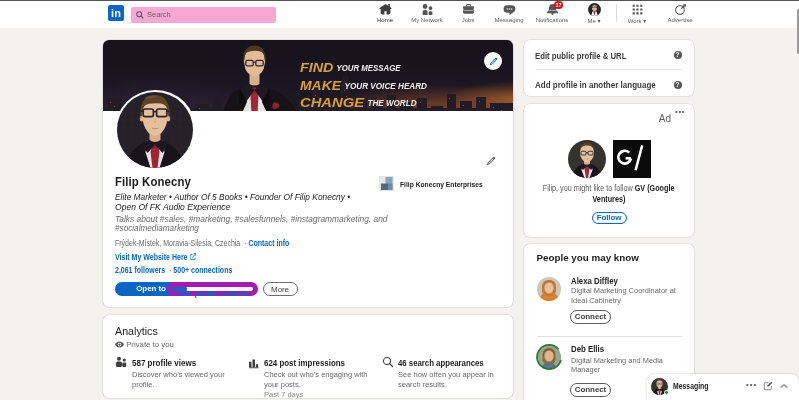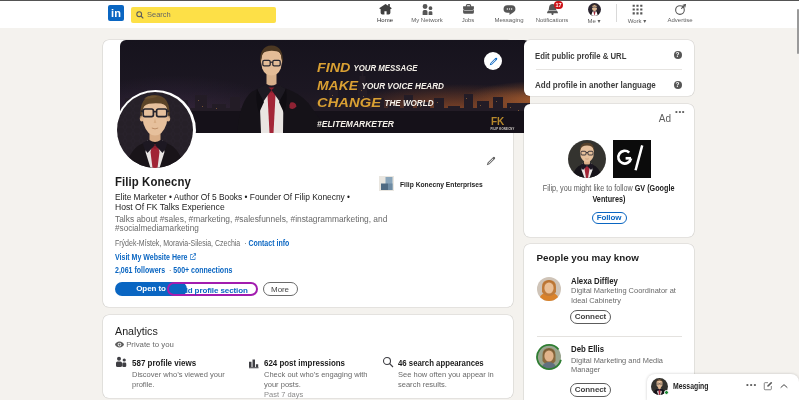--- a/index.html
+++ b/index.html
@@ -3,38 +3,38 @@
 <meta charset="utf-8">
 <style>
   * { margin:0; padding:0; box-sizing:border-box; }
   html,body { width:799px; height:400px; overflow:hidden; }
   body { font-family:"Liberation Sans", sans-serif; background:#f4f2ee; position:relative; }
   .abs { position:absolute; }
   
   #topline { left:0; top:0; width:799px; height:1px; background:#535353; z-index:30;}
   #nav { left:0; top:1px; width:799px; height:27px; background:#fff; }
   #logo { z-index:21; left:108px; top:5px; width:16px; height:16px; background:#0a66c2; border-radius:2px; color:#fff; font-weight:bold; font-size:11px; text-align:center; line-height:17px; }
-  #search { z-index:21; left:131px; top:6.5px; width:145px; height:16px; background:#fde047; border-radius:2px; }
+  #search { z-index:21; left:131px; top:6.5px; width:145px; height:16px; background:#f9a8d4; border-radius:2px; }
   #search .ph { position:absolute; left:16px; top:3px; font-size:7.5px; color:#666; }
   .navitem { position:absolute; top:3px; z-index:21; width:52px; text-align:center; color:#525252; }
   .navitem .lbl { font-size:6px; color:#5e5e5e; margin-top:1px; white-space:nowrap; }
   .navitem svg { display:block; margin:0 auto; }
   #navdiv { z-index:21; left:616px; top:4px; width:1px; height:18px; background:#d9d9d9; }
   #badge { z-index:22; left:554px; top:1px; min-width:9px; height:8px; background:#cc1016; border-radius:4px; color:#fff; font-size:5.5px; font-weight:bold; text-align:center; line-height:8px; padding:0 1px; }
   
   .card { position:absolute; background:#fff; border-radius:6px; box-shadow:0 0 0 0.6px rgba(0,0,0,0.13); }
   
   #pcard { left:103px; top:40px; width:410px; height:267px; }
-  #banner { position:absolute; left:17px; top:0; width:410px; height:93px; border-radius:6px 6px 0 0; overflow:hidden; }
+  #banner { position:absolute; left:0; top:0; width:410px; height:71px; border-radius:6px 6px 0 0; overflow:hidden; }
   #bedit { position:absolute; left:381px; top:12px; width:18px; height:18px; background:#fff; border-radius:50%; z-index:5; }
   #avatarwrap { position:absolute; left:11.5px; top:49.5px; width:81px; height:81px; border-radius:50%; background:#fff; z-index:4; }
   #avatarwrap svg { position:absolute; left:2.5px; top:2.5px; }
   .t-dark { color:#1c1c1c; }
   .sq { left:12px; transform:scaleX(0.855); transform-origin:0 50%; white-space:nowrap; }
-  .nsq { left:12px; white-space:nowrap; }
+  .nsq { left:12px; white-space:nowrap;font-style:italic; }
   .t-gray { color:#696969; }
   .t-blue { color:#0a66c2; }
   .bold { font-weight:bold; }
   
   .pill { position:absolute; border-radius:8px; font-size:8px; font-weight:bold; text-align:center; letter-spacing:-0.1px; }
   
   #acard { left:103px; top:315px; width:410px; height:83px; }
   
   #scard1 { left:524px; top:40px; width:170px; height:56px; }
   #scard2 { left:524px; top:103.5px; width:170px; height:133px; }
@@ -313,37 +313,37 @@
         <path d="M34.8 36 Q38 37.8 41.2 36" fill="none" stroke="#bd8e68" stroke-width="1"></path>
       </g>
     </svg>
   </div>
 
   <svg class="abs" style="left:383px;top:116px" width="10" height="10" viewBox="0 0 24 24" fill="#5c5c5c">
       <path d="M21.13 2.86a3 3 0 0 0-4.17 0l-13 13L2 22l6.19-2L21.13 7a3 3 0 0 0 0-4.16zM6.77 18.57l-1.35-1.34L16.64 6 18 7.35z"></path>
     </svg>
   <div class="abs t-dark" style="left:12px;top:134px;font-size:13.5px;font-weight:bold;letter-spacing:0.1px;transform:scaleX(0.845);transform-origin:0 50%;white-space:nowrap">Filip Konecny</div>
   <div class="abs t-dark nsq" style="top:151.5px;font-size:8.4px">Elite Marketer • Author Of 5 Books • Founder Of Filip Konecny •</div>
-  <div class="abs t-dark nsq" style="top:161.5px;font-size:8.6px">Host Of FK Talks Experience</div>
+  <div class="abs t-dark nsq" style="top:161.5px;font-size:8.6px">Open Of FK Audio Experience</div>
   <div class="abs" style="left:276px;top:136px;width:15px;height:15px;background:#e9e6e0"><svg width="15" height="15" viewBox="0 0 15 15">
         <rect x="6.5" y="1" width="7" height="13" fill="#8aa5ba"></rect>
         <rect x="6.5" y="1" width="7" height="13" fill="none"></rect>
         <rect x="2" y="7.5" width="7" height="6.5" fill="#4f6a82"></rect>
         <rect x="9" y="7.5" width="4.5" height="6.5" fill="#6f8ca4"></rect>
       </svg></div>
   <div class="abs t-dark" style="left:297px;top:139.5px;font-size:7.8px;font-weight:bold;transform:scaleX(0.86);transform-origin:0 50%;white-space:nowrap">Filip Konecny Enterprises</div>
   <div class="abs t-gray nsq" style="top:174px;font-size:8.4px">Talks about #sales, #marketing, #salesfunnels, #instagrammarketing, and</div>
   <div class="abs t-gray nsq" style="top:183.5px;font-size:8.2px">#socialmediamarketing</div>
   <div class="abs sq" style="top:199px;font-size:8.2px"><span class="t-gray">Frýdek-Místek, Moravia-Silesia, Czechia &nbsp;·</span> <span class="t-blue bold">Contact info</span></div>
   <div class="abs t-blue bold sq" style="top:212.5px;font-size:8.2px">Visit My Website Here <svg width="8" height="8" viewBox="0 0 24 24" fill="#0a66c2" style="vertical-align:-1px">
         <path d="M15 1v2h4.59L9.3 13.29l1.41 1.41L21 4.41V9h2V1zM21 13v6a2 2 0 0 1-2 2H5a2 2 0 0 1-2-2V5a2 2 0 0 1 2-2h6v2H5v14h14v-6z"></path>
       </svg></div>
   <div class="abs t-blue bold sq" style="top:225.5px;font-size:8.2px">2,061 followers <span style="font-weight:normal;color:#555">&nbsp;·</span> 500+ connections</div>
   <div class="pill" style="left:12px;top:241.5px;width:72px;height:14.5px;background:#0a66c2;color:#fff;line-height:14.5px;border-radius:8px">Open to</div>
-  <div class="pill" style="left:64px;top:241.5px;width:91px;height:14.5px;border:2px solid #a21caf;color:#0a66c2;line-height:13px;border-radius:8px">Add profile section</div>
+  <div class="pill" style="left:64px;top:241.5px;width:91px;height:14.5px;border:5px solid #a21caf;color:#0a66c2;line-height:13px;border-radius:8px">Add profile section</div>
   <div class="pill" style="left:159.5px;top:241.5px;width:35px;height:14.5px;border:1px solid #6b6b6b;color:#444;line-height:13px;border-radius:8px;font-weight:normal">More</div>
 </div>
 
 <div id="acard" class="card">
   <div class="abs t-dark" style="left:12px;top:10px;font-size:11.5px;transform:scaleX(0.93);transform-origin:0 50%;white-space:nowrap">Analytics</div>
   <div class="abs t-gray" style="left:12px;top:25px;font-size:7.8px">
     <svg width="9" height="7" viewBox="0 0 24 16" fill="#5c5c5c" style="vertical-align:-1px">
         <path d="M12 0C6 0 1.7 3.6 0 8c1.7 4.4 6 8 12 8s10.3-3.6 12-8c-1.7-4.4-6-8-12-8zm0 13a5 5 0 1 1 5-5 5 5 0 0 1-5 5zm0-8a3 3 0 1 0 3 3 3 3 0 0 0-3-3z"></path>
       </svg>
     Private to you</div>

